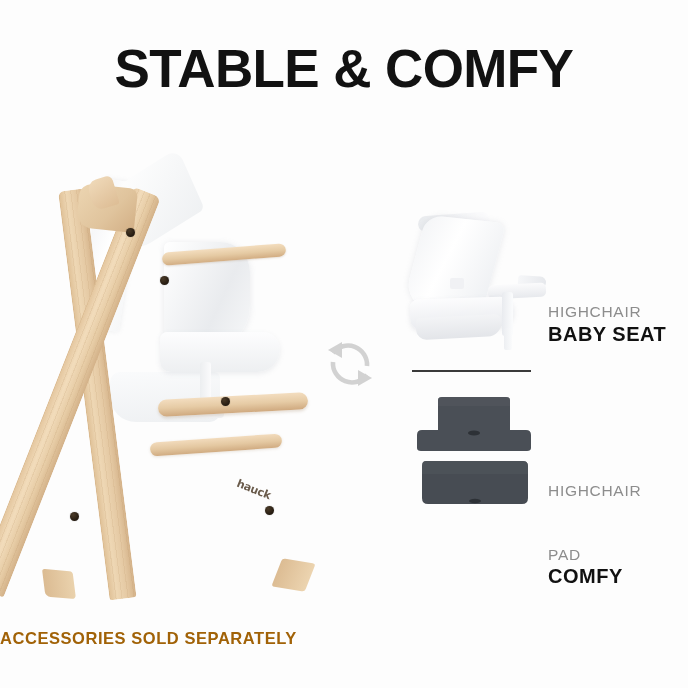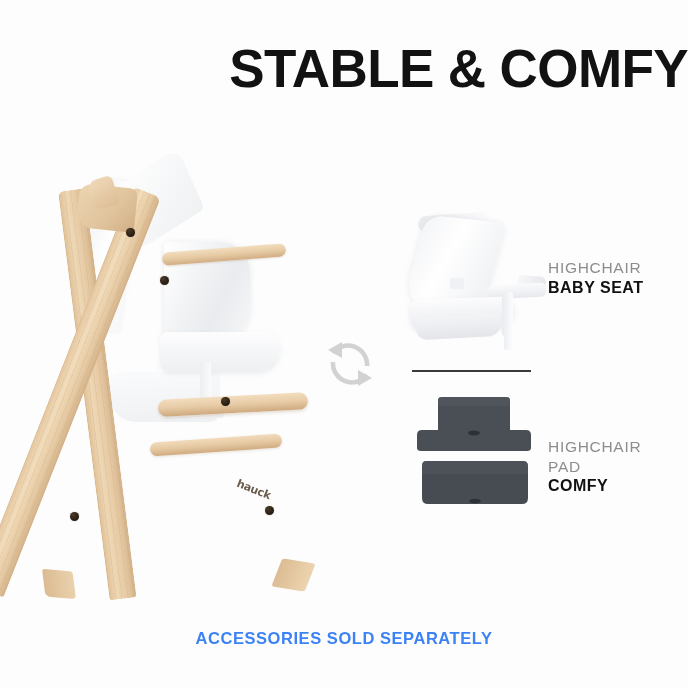--- a/index.html
+++ b/index.html
@@ -15,21 +15,21 @@
   #poster {
     position:relative;
     width:688px; height:688px;
     background:#fdfdfd;
   }
 
   
   .headline {
     position:absolute;
     left:0; right:0; top:42px;
-    text-align:right;
+    text-align:center;
     font-size:53px;
     font-weight:700;
     letter-spacing:-0.6px;
     color:#121212;
     line-height:1.0;
     white-space:nowrap;
   }
   .subhead {
     position:absolute;
     left:0; right:0; top:107px;
@@ -39,25 +39,25 @@
     letter-spacing:-0.2px;
     color:#161616;
     line-height:1.05;
     white-space:nowrap;
   }
 
   
   .footer-note {
     position:absolute;
     left:0; right:0; top:629px;
-    text-align:center;
+    text-align:left;
     font-size:16.5px;
     font-weight:700;
     letter-spacing:0.55px;
-    color:#3b82f6;
+    color:#a16207;
     white-space:nowrap;
   }
 
   
   #chair-stage {
     position:absolute;
     left:14px; top:172px;
     width:320px; height:442px;
   }
 
@@ -267,23 +267,24 @@
   .acc-label {
     position:absolute;
     line-height:1.26;
     white-space:nowrap;
   }
   .label-thin {
     font-size:15.5px;
     font-weight:400;
     letter-spacing:0.7px;
     color:#8d8d8d;
+    margin-top:44px;
   }
   .label-bold {
-    font-size:16px;
+    font-size:20px;
     font-weight:700;
     letter-spacing:0.5px;
     color:#111111;
   }
   #label-seat { left:548px; top:258px; }
   #label-pad  { left:548px; top:437px; }
 
   
   .bs-part { position:absolute; }
   .bs-backrest {

